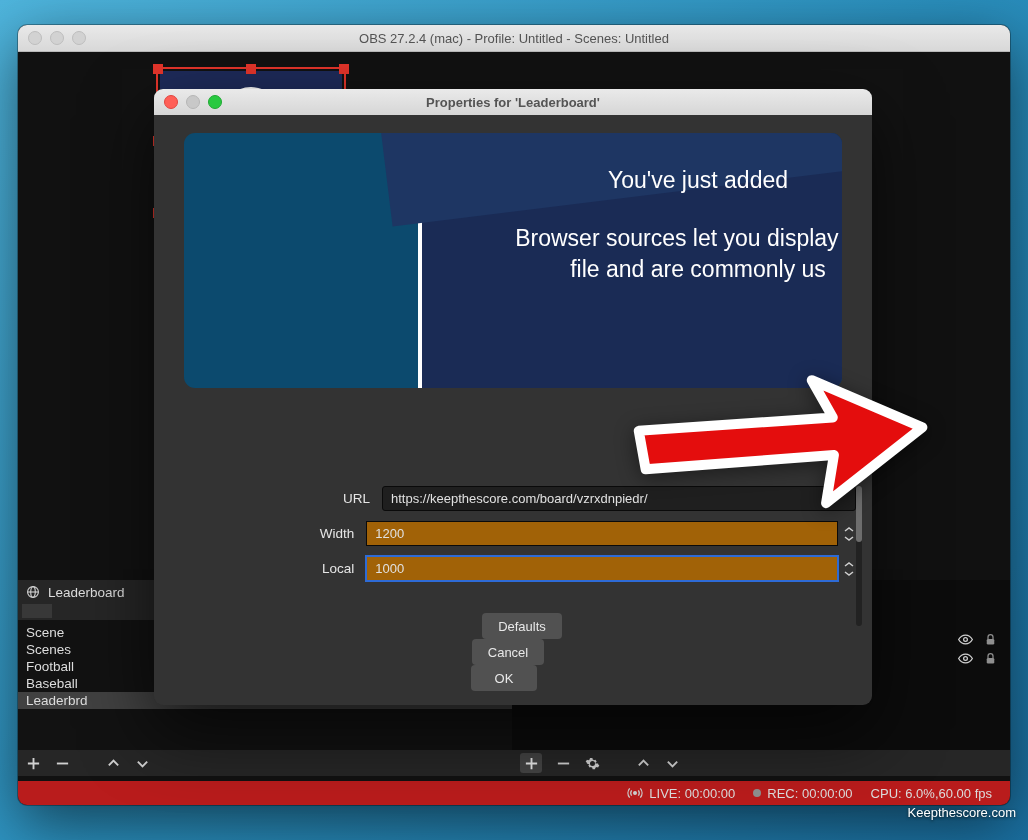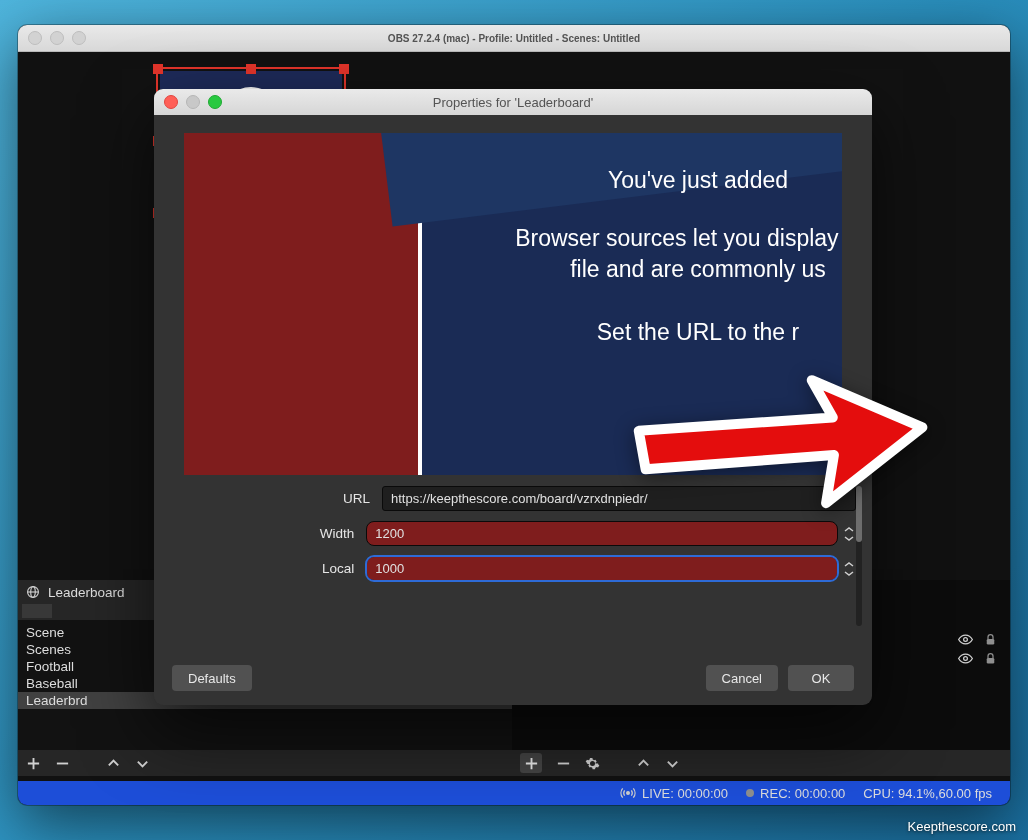--- a/index.html
+++ b/index.html
@@ -3,21 +3,21 @@
 <meta charset="utf-8">
 <style>
 html,body{margin:0;padding:0;width:1028px;height:840px;font-family:-apple-system,BlinkMacSystemFont,"Segoe UI",Arial,sans-serif;overflow:hidden;}
 body{background:linear-gradient(135deg,#4fb5dd 0%,#2a8fbd 50%,#1a6fa0 100%);}
 
 
 .win{position:absolute;left:18px;top:25px;width:992px;height:780px;background:#111;border-radius:9px;box-shadow:0 18px 60px rgba(0,0,0,.55),0 0 0 1px rgba(0,0,0,.3);overflow:hidden;color:#ddd;}
 .tbar{height:26px;background:linear-gradient(#e9e9e9,#d8d8d8);display:flex;align-items:center;position:relative;border-bottom:1px solid #b9b9b9;}
 .lights{display:flex;gap:8px;margin-left:10px;}
 .light{width:12px;height:12px;border-radius:50%;background:#d2d2d2;border:1px solid #bdbdbd;}
-.title{position:absolute;left:0;right:0;text-align:center;font-size:10px;font-weight:700;color:#545454;}
+.title{position:absolute;left:0;right:0;text-align:center;font-size:13px;font-weight:400;color:#545454;}
 
 
 .preview{position:absolute;left:104px;top:44px;width:781px;height:500px;background:#121212;}
 .selbox{position:absolute;left:138px;top:42px;width:186px;height:144px;border:2px solid #e5352b;}
 .selbox .h{position:absolute;width:10px;height:10px;background:#e5352b;}
 .h.tl{left:-5px;top:-5px}.h.tm{left:calc(50% - 5px);top:-5px}.h.tr{right:-5px;top:-5px}
 .h.ml{left:-5px;top:calc(50% - 5px)}.h.mr{right:-5px;top:calc(50% - 5px)}
 .h.bl{left:-5px;bottom:-5px}.h.bm{left:calc(50% - 5px);bottom:-5px}.h.br{right:-5px;bottom:-5px}
 .selbox .body{position:absolute;inset:2px;background:#1e2b5a;}
 .selbox .av{position:absolute;left:50%;transform:translateX(-50%);top:16px;width:60px;height:60px;border-radius:50%;background:#fff;}
@@ -37,68 +37,68 @@
 .dockR .rowr svg{width:15px;height:15px;}
 
 
 .actL{position:absolute;left:0;top:725px;width:494px;height:26px;background:#262626;display:flex;align-items:center;gap:14px;padding-left:8px;color:#cfcfcf;}
 .actL svg{width:15px;height:15px;}
 .actR{position:absolute;left:494px;top:725px;width:498px;height:26px;background:#262626;display:flex;align-items:center;gap:14px;padding-left:8px;color:#cfcfcf;}
 .actR .plus{width:22px;height:20px;background:#444;border-radius:3px;display:flex;align-items:center;justify-content:center;}
 .actR svg{width:15px;height:15px;}
 
 
-.status{position:absolute;left:0;bottom:0;height:24px;width:100%;background:#1d4ed8;display:flex;align-items:center;justify-content:flex-end;gap:18px;padding:0 18px;font-size:13px;color:#dcdcdc;box-sizing:border-box;}
+.status{position:absolute;left:0;bottom:0;height:24px;width:100%;background:#b91c1c;display:flex;align-items:center;justify-content:flex-end;gap:18px;padding:0 18px;font-size:13px;color:#dcdcdc;box-sizing:border-box;}
 .status .seg{display:flex;align-items:center;gap:6px;}
 .status .dot{width:8px;height:8px;border-radius:50%;background:#8f8f8f;}
 .status svg{width:16px;height:16px;}
 
 
 .modal{position:absolute;left:154px;top:89px;width:718px;height:616px;background:#333333;border-radius:9px;box-shadow:0 25px 70px rgba(0,0,0,.65);overflow:hidden;color:#e8e8e8;}
 .modal .mtbar{height:26px;background:linear-gradient(#eaeaea,#d6d6d6);position:relative;display:flex;align-items:center;}
-.modal .mtitle{position:absolute;left:0;right:0;text-align:center;font-size:13px;font-weight:400;color:#545454;}
+.modal .mtitle{position:absolute;left:0;right:0;text-align:center;font-size:13px;font-weight:700;color:#545454;}
 .modal .mlights{display:flex;gap:8px;margin-left:10px;}
 .ml1{width:12px;height:12px;border-radius:50%;background:#ff5f57;border:1px solid #e04640;}
 .ml2{width:12px;height:12px;border-radius:50%;background:#c8c8c8;border:1px solid #b6b6b6;}
 .ml3{width:12px;height:12px;border-radius:50%;background:#28c940;border:1px solid #1fa833;}
 
-.modal .pv{position:absolute;left:30px;top:44px;width:658px;height:342px;background:#7f1d1d;overflow:hidden;}
+.modal .pv{position:absolute;left:30px;top:44px;width:658px;height:255px;background:#0c4a6e;overflow:hidden;border-radius:11px;}
 .modal .pv .panel{position:absolute;left:234px;top:-14px;width:560px;height:400px;background:#1a2b55;border:4px solid #fff;box-sizing:border-box;color:#fff;}
 .modal .pv .panel .diag{position:absolute;left:-40px;top:-70px;width:720px;height:130px;background:#1e3663;transform:rotate(-7deg);}
 .modal .pv .panel .l1{position:absolute;top:44px;left:0;right:0;text-align:center;font-size:23px;font-weight:500;}
 .modal .pv .panel .l2{position:absolute;top:100px;left:0;right:0;text-align:center;font-size:23px;font-weight:500;line-height:1.35;}
 .modal .pv .panel .l3{position:absolute;top:196px;left:0;right:0;text-align:center;font-size:23px;font-weight:500;}
 
 
 .arrow{position:absolute;left:610px;top:300px;width:320px;height:260px;pointer-events:none;filter:drop-shadow(0 4px 10px rgba(0,0,0,.45));}
 
 
 .form{position:absolute;left:86px;top:397px;right:16px;font-size:13.5px;}
 .form .frow{display:flex;align-items:center;margin-bottom:10px;}
 .form .lab{width:130px;text-align:right;padding-right:12px;color:#e6e6e6;}
 .chk{width:15px;height:15px;border-radius:3px;background:#fff;margin-right:6px;flex:none;}
 .inp{background:#1f1f1f;border:1px solid #0a0a0a;height:23px;border-radius:3px;padding:0 8px;color:#e0e0e0;flex:1;font-size:13px;display:flex;align-items:center;}
-.num{background:#7f1d1d;border:1px solid #0a0a0a;height:23px;border-radius:8px;padding:0 8px;color:#e0e0e0;width:516px;font-size:13px;display:flex;align-items:center;}
+.num{background:#a16207;border:1px solid #0a0a0a;height:23px;border-radius:0;padding:0 8px;color:#e0e0e0;width:516px;font-size:13px;display:flex;align-items:center;}
 .num.foc{outline:2px solid #2e6bd6;outline-offset:-1px;}
 .spinner{width:16px;height:25px;margin-left:4px;display:flex;flex-direction:column;justify-content:center;align-items:center;gap:2px;}
 .spinner svg{width:10px;height:7px;}
 
 .scrolltrack{position:absolute;right:10px;top:397px;width:6px;height:140px;background:#222;border-radius:3px;}
 .scrolltrack .thumb{position:absolute;top:0;left:0;width:6px;height:56px;background:#6d6d6d;border-radius:3px;}
 
 
-.btnrow{position:absolute;left:0;right:0;bottom:14px;display:flex;align-items:center;}
+.btnrow{position:absolute;left:0;right:0;bottom:14px;display:flex;align-items:center;flex-direction:column;}
 .btn{background:#515151;border-radius:4px;height:26px;padding:0 16px;display:flex;align-items:center;font-size:13px;color:#e8e8e8;}
 .btn.def{margin-left:18px;}
 .spacer{flex:1;}
 .btn.cancel{margin-right:10px;}
 .btn.ok{margin-right:18px;width:34px;justify-content:center;}
 
 
-.credit{position:absolute;right:12px;bottom:6px;font-size:13px;color:#fff;text-shadow:0 1px 3px rgba(0,0,0,.7);font-weight:500;}
+.credit{position:absolute;right:12px;bottom:20px;font-size:13px;color:#fff;text-shadow:0 1px 3px rgba(0,0,0,.7);font-weight:500;}
 </style>
 </head>
 <body>
 
 <div class="win">
   <div class="tbar">
     <div class="lights">
       <div class="light"></div>
       <div class="light"></div>
       <div class="light"></div>
@@ -219,42 +219,41 @@
           <circle cx="12" cy="12" r="2" fill="#cfcfcf"></circle>
           <path d="M7 8a7 7 0 0 0 0 8M17 8a7 7 0 0 1 0 8M4 5a11 11 0 0 0 0 14M20 5a11 11 0 0 1 0 14"></path>
         </svg>
       <span>LIVE: 00:00:00</span>
     </div>
     <div class="seg">
       <span class="dot"></span>
       <span>REC: 00:00:00</span>
     </div>
     <div class="seg">
-      <span>CPU: 94.1%,60.00 fps</span>
+      <span>CPU: 6.0%,60.00 fps</span>
     </div>
   </div>
 </div>
 
 <div class="modal">
   <div class="mtbar">
     <div class="mlights">
       <div class="ml1"></div>
       <div class="ml2"></div>
       <div class="ml3"></div>
     </div>
     <div class="mtitle">Properties for 'Leaderboard'</div>
   </div>
 
   <div class="pv">
     <div class="panel">
       <div class="diag"></div>
       <div class="l1">You've just added</div>
       <div class="l2" style="white-space:pre-line">Browser sources let you display a w
 file and are commonly us</div>
-      <div class="l3">Set the URL to the r</div>
     </div>
   </div>
 
   <div class="form">
     <div class="frow">
       <div class="lab">URL</div>
       <div class="inp">
           <span>https://keepthescore.com/board/vzrxdnpiedr/</span>
         </div>
     </div>

